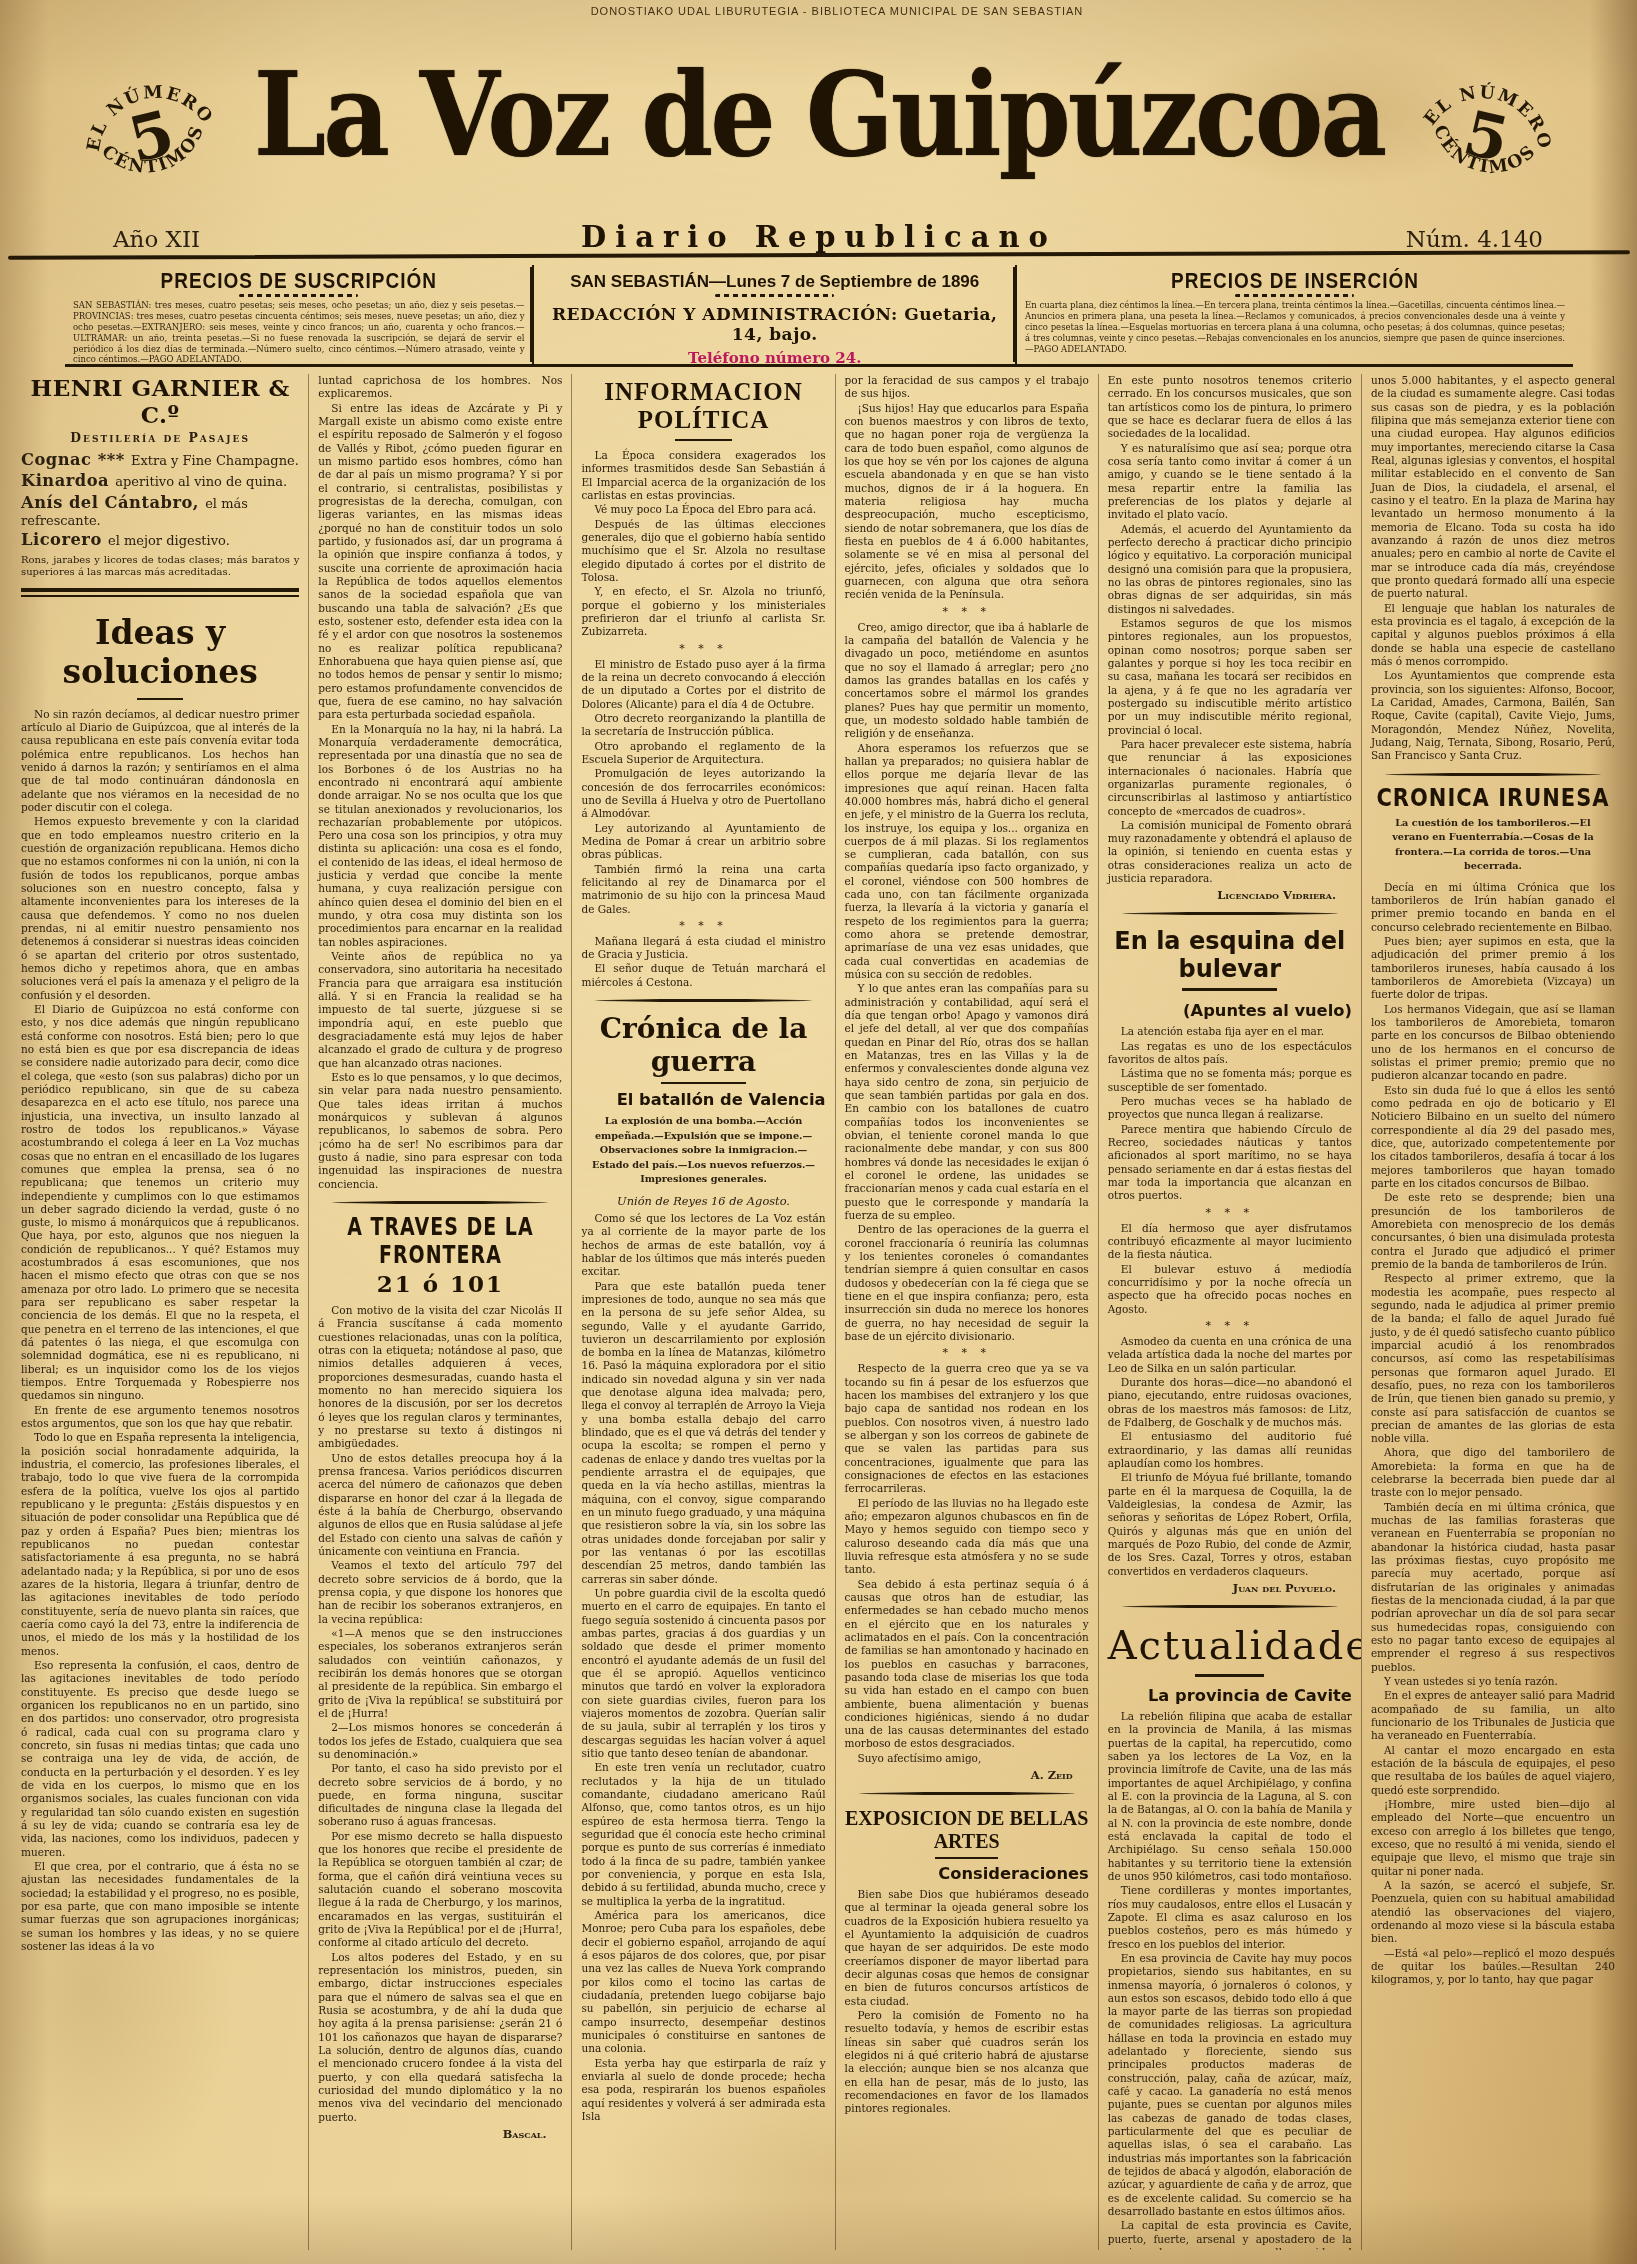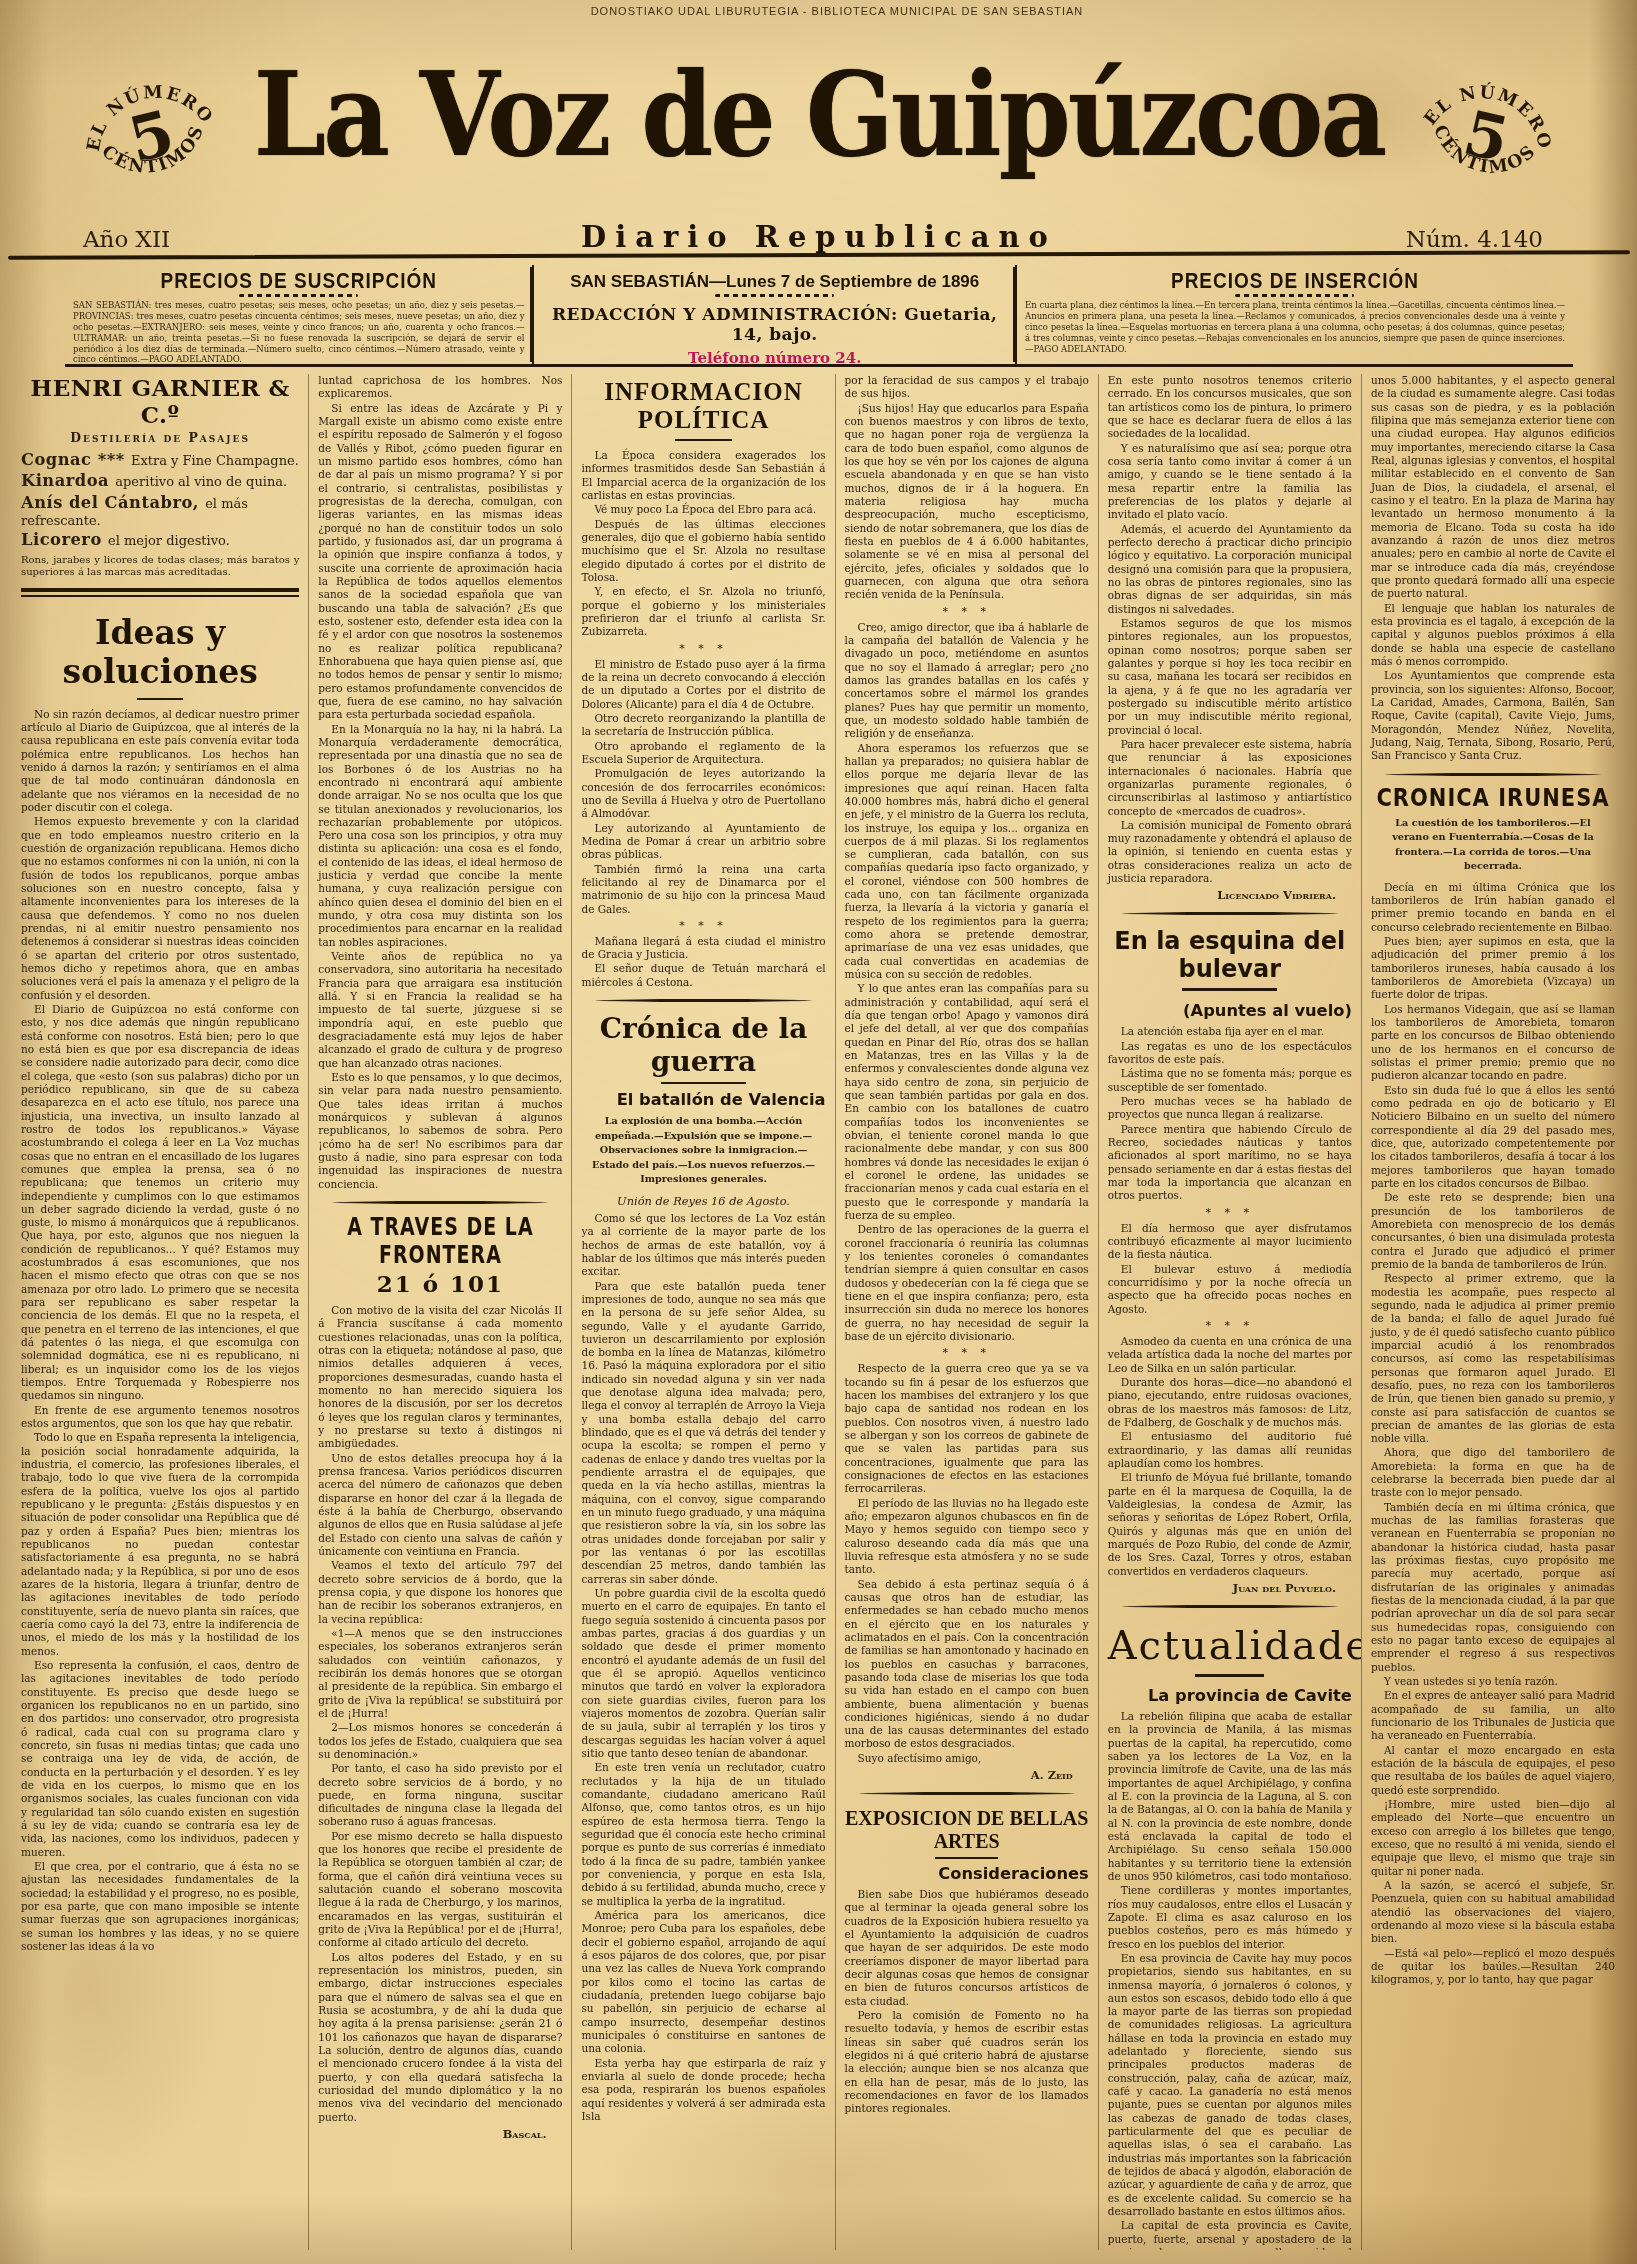--- a/index.html
+++ b/index.html
@@ -26,21 +26,21 @@
   
   .masthead{position:absolute;top:48px;left:0;right:0;height:208px;}
   .mast-title{position:absolute;top:6px;left:0;right:0;text-align:center;
     font-family:"DejaVu Serif",serif;font-weight:bold;font-size:103px;letter-spacing:-3px;
     transform:scaleY(1.12);color:#1f1404;text-shadow:0 0 1px #1f1404;}
   .badge{position:absolute;width:149px;height:149px;top:14px;}
   .badge.left{left:77px;transform:rotate(-14deg);}
   .badge.right{right:77px;transform:rotate(13deg);}
   .badge text{fill:#241806;font-family:"DejaVu Serif",serif;}
   .edition-row{position:absolute;bottom:0;left:0;right:0;height:40px;}
-  .anio{position:absolute;left:83px;bottom:4px;font-size:23px;}
+  .anio{position:absolute;left:113px;bottom:4px;font-size:23px;}
   .num{position:absolute;right:95px;bottom:4px;font-size:23px;}
   .subtitle{position:absolute;left:0;right:0;bottom:2px;text-align:center;
     font-size:29px;font-weight:bold;letter-spacing:9px;color:#1f1404;}
   .thick-rule{position:absolute;top:253px;left:8px;right:8px;height:4px;background:#241806;
     transform:rotate(-.2deg);border-radius:2px;}
 
   
   .infobar{position:absolute;top:265px;left:65px;right:65px;height:99px;display:flex;
     border-bottom:3px solid #241806;}
   .infobox{padding:3px 8px 2px;box-sizing:border-box;}
@@ -248,21 +248,21 @@
       <div class="p">Y es naturalísimo que así sea; porque otra cosa sería tanto como invitar á comer á un amigo, y cuando se le tiene sentado á la mesa repartir entre la familia las preferencias de los platos y dejarle al invitado el plato vacío.</div>
       <div class="p">Además, el acuerdo del Ayuntamiento da perfecto derecho á practicar dicho principio lógico y equitativo. La corporación municipal designó una comisión para que la propusiera, no las obras de pintores regionales, sino las obras dignas de ser adquiridas, sin más distingos ni salvedades.</div>
       <div class="p">Estamos seguros de que los mismos pintores regionales, aun los propuestos, opinan como nosotros; porque saben ser galantes y porque si hoy les toca recibir en su casa, mañana les tocará ser recibidos en la ajena, y á fe que no les agradaría ver postergado su indiscutible mérito artístico por un muy indiscutible mérito regional, provincial ó local.</div>
       <div class="p">Para hacer prevalecer este sistema, habría que renunciar á las exposiciones internacionales ó nacionales. Habría que organizarlas puramente regionales, ó circunscribirlas al lastimoso y antiartístico concepto de «mercados de cuadros».</div>
       <div class="p">La comisión municipal de Fomento obrará muy razonadamente y obtendrá el aplauso de la opinión, si teniendo en cuenta estas y otras consideraciones realiza un acto de justicia reparadora.</div>
       <div class="sig">Licenciado Vidriera.</div>
       <div class="rule-sec"></div>
       <div class="h-bul">En la esquina del bulevar</div>
       <div class="h-sub">(Apuntes al vuelo)</div>
       <div class="p">La atención estaba fija ayer en el mar.</div>
-      <div class="p">Las regatas es uno de los espectáculos favoritos de este país.</div>
+      <div class="p">Las regatas es uno de los espectáculos favoritos de altos país.</div>
       <div class="p">Lástima que no se fomenta más; porque es susceptible de ser fomentado.</div>
       <div class="p">Pero muchas veces se ha hablado de proyectos que nunca llegan á realizarse.</div>
       <div class="p">Parece mentira que habiendo Círculo de Recreo, sociedades náuticas y tantos aficionados al sport marítimo, no se haya pensado seriamente en dar á estas fiestas del mar toda la importancia que alcanzan en otros puertos.</div>
       <div class="stars">* * *</div>
       <div class="p">El día hermoso que ayer disfrutamos contribuyó eficazmente al mayor lucimiento de la fiesta náutica.</div>
       <div class="p">El bulevar estuvo á mediodía concurridísimo y por la noche ofrecía un aspecto que ha ofrecido pocas noches en Agosto.</div>
       <div class="stars">* * *</div>
       <div class="p">Asmodeo da cuenta en una crónica de una velada artística dada la noche del martes por Leo de Silka en un salón particular.</div>
       <div class="p">Durante dos horas—dice—no abandonó el piano, ejecutando, entre ruidosas ovaciones, obras de los maestros más famosos: de Litz, de Fdalberg, de Goschalk y de muchos más.</div>
       <div class="p">El entusiasmo del auditorio fué extraordinario, y las damas allí reunidas aplaudían como los hombres.</div>

